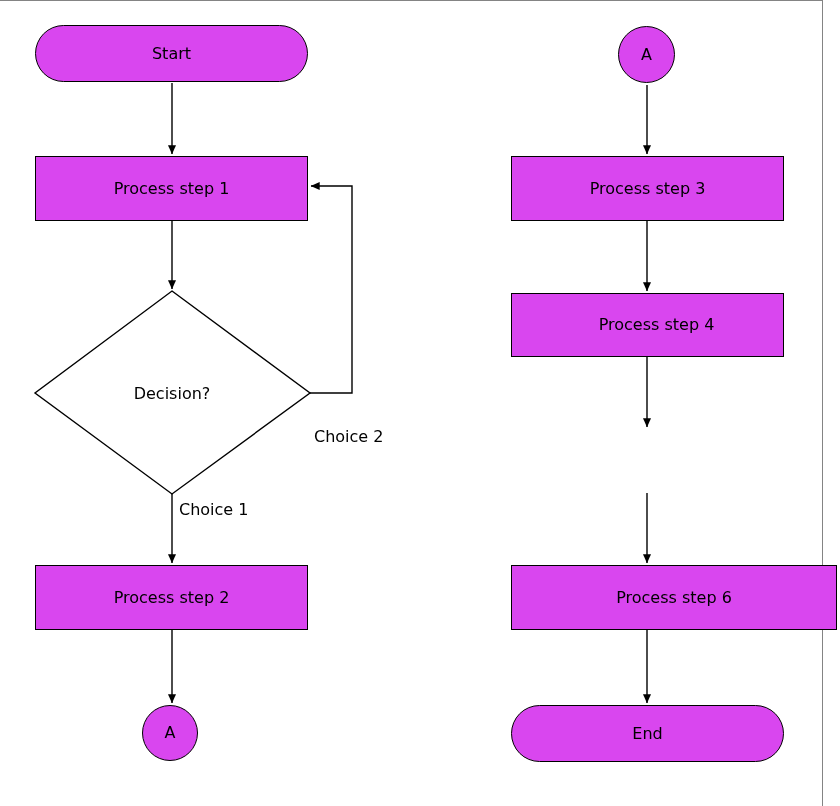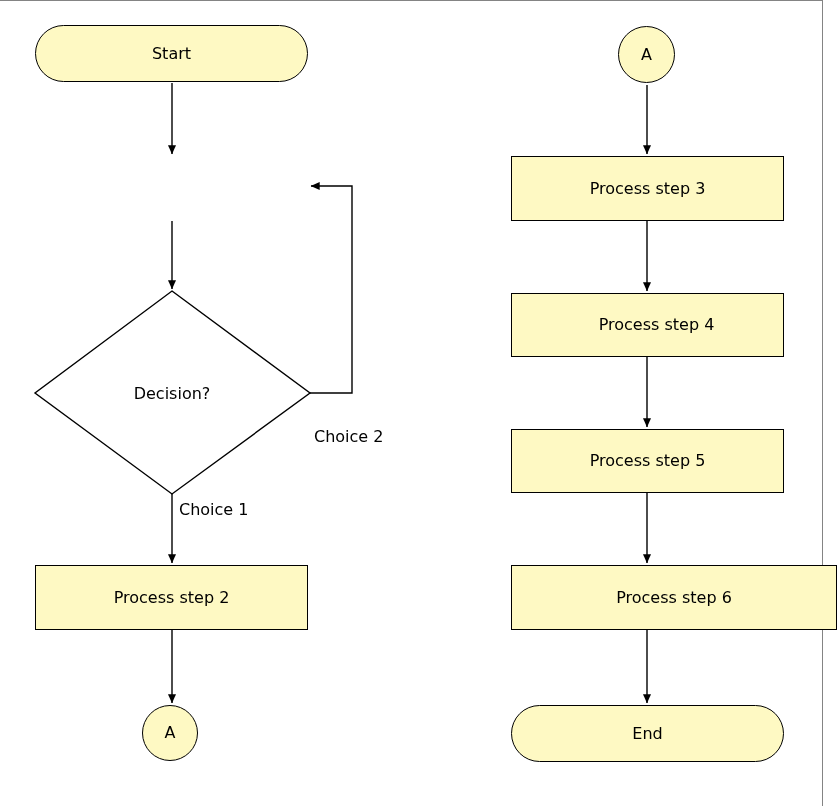--- a/index.html
+++ b/index.html
@@ -26,21 +26,21 @@
   }
   svg.edges {
     position: absolute;
     left: 0; top: 0;
   }
   .node {
     position: absolute;
     display: flex;
     align-items: center;
     justify-content: center;
-    background: #fef9c3;
+    background: #d946ef;
     border: 1px solid #000000;
     font-size: 16px;
     line-height: 1.2;
     text-align: center;
   }
   .terminator { border-radius: 29px; }
   .circle { border-radius: 50%; }
   .label-overlay {
     position: absolute;
     display: flex;
@@ -81,34 +81,34 @@
     <line x1="647" y1="221" x2="647" y2="291" stroke="#000000" stroke-width="1.4" marker-end="url(#arrow)"></line>
     <line x1="647" y1="357" x2="647" y2="427" stroke="#000000" stroke-width="1.4" marker-end="url(#arrow)"></line>
     <line x1="647" y1="493" x2="647" y2="563" stroke="#000000" stroke-width="1.4" marker-end="url(#arrow)"></line>
     <line x1="647" y1="630" x2="647" y2="703" stroke="#000000" stroke-width="1.4" marker-end="url(#arrow)"></line>
 
     <polygon points="172,291 310,393 172,494 35,393" fill="#ffffff" stroke="#000000" stroke-width="1.4"></polygon>
   </svg>
 
   <div class="node terminator" style="left:35px; top:25px; width:273px; height:57px;">Start</div>
 
+  <div class="node" style="left:35px; top:156px; width:273px; height:65px;">Process step 1</div>
 
   <div class="label-overlay" style="left:35px; top:381px; width:274px; height:24px;">Decision?</div>
 
   <div class="node" style="left:35px; top:565px; width:273px; height:65px;">Process step 2</div>
 
   <div class="node circle" style="left:142px; top:705px; width:56px; height:56px;">A</div>
 
   <div class="node circle" style="left:618px; top:26px; width:57px; height:57px;">A</div>
 
   <div class="node" style="left:511px; top:156px; width:273px; height:65px;">Process step 3</div>
 
   <div class="node" style="left:511px; top:293px; width:273px; height:64px;padding-left:18px;">Process step 4</div>
 
-  <div class="node" style="left:511px; top:429px; width:273px; height:64px;">Process step 5</div>
 
   <div class="node" style="left:511px; top:565px; width:326px; height:65px;">Process step 6</div>
 
   <div class="node terminator" style="left:511px; top:705px; width:273px; height:57px;">End</div>
 
   <div class="edge-label" style="left:179px; top:500px;">Choice 1</div>
 
   <div class="edge-label" style="left:314px; top:427px;">Choice 2</div>
 
 </div>

